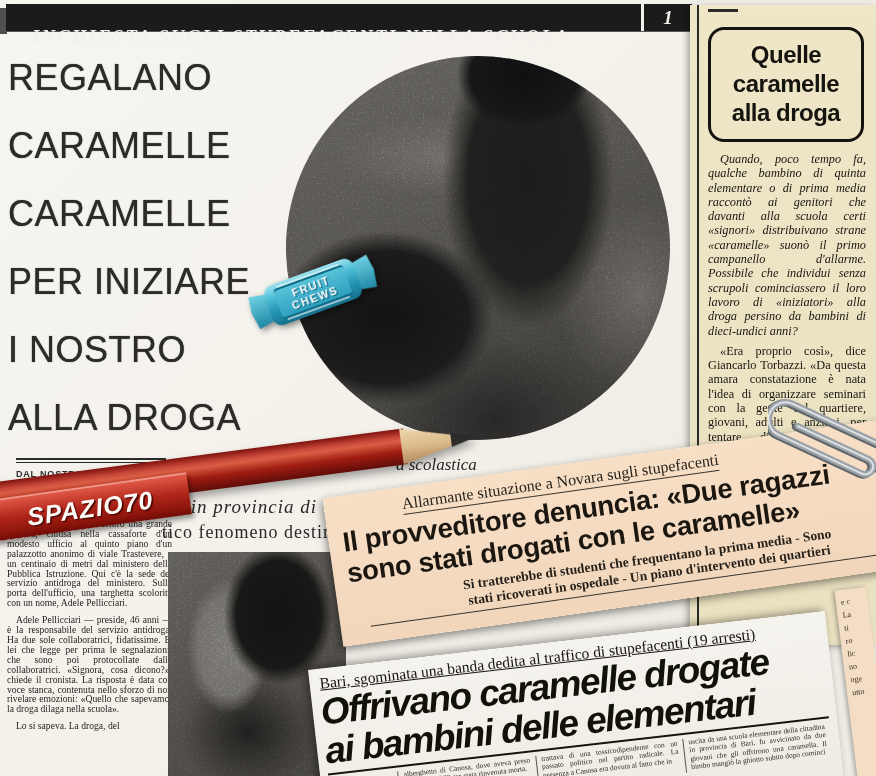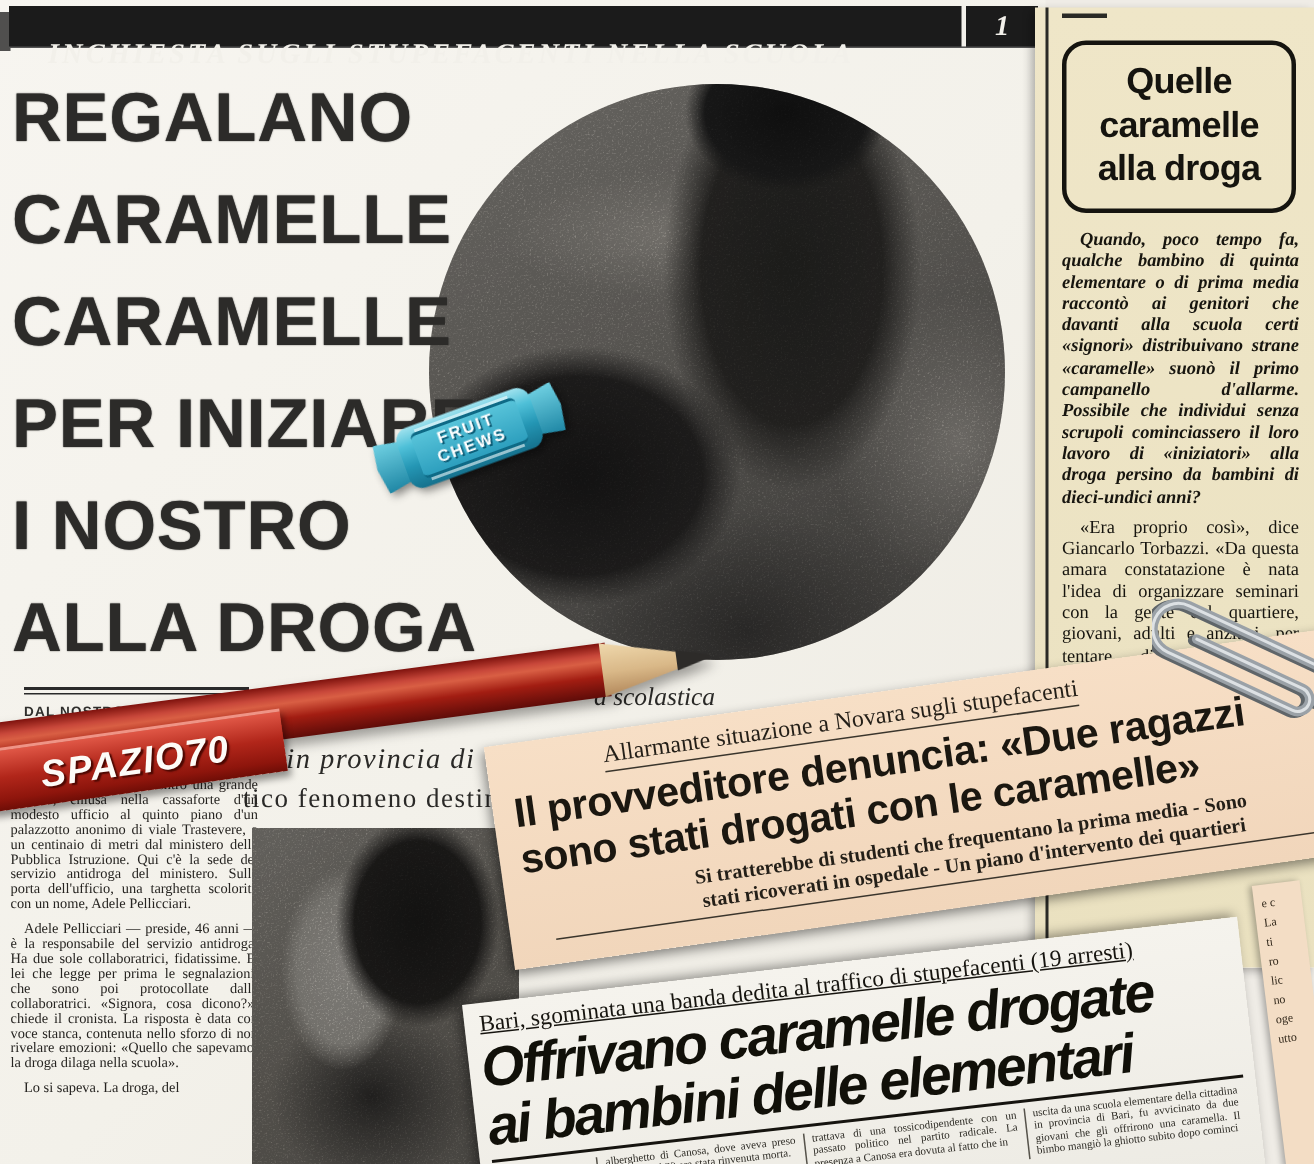--- a/index.html
+++ b/index.html
@@ -15,22 +15,22 @@
   .banner{position:absolute;left:6px;top:4px;width:686px;height:27px;z-index:2;
           background:#1b1b1b;display:flex;align-items:center;box-shadow:0 1px 0 #555;}
   .banner-title{flex:1;color:#f2f0ea;font-family:"Liberation Serif",serif;
           font-style:italic;font-weight:bold;font-size:19px;letter-spacing:2px;
           padding-left:26px;white-space:nowrap;margin-top:39px;}
   .banner-sep{width:3px;height:100%;background:#f2f0ea;}
   .banner-num{width:48px;text-align:center;color:#f2f0ea;font-family:"Liberation Serif",serif;
           font-style:italic;font-weight:bold;font-size:19px;}
 
   .headline{position:absolute;left:8px;top:44px;width:310px;z-index:3;}
-  .headline div{font-family:"Liberation Sans",sans-serif;font-weight:700;
-          font-size:46px;line-height:68px;color:#2c2b29;letter-spacing:.5px;
+  .headline div{font-family:"Liberation Sans",sans-serif;font-weight:400;
+          font-size:36px;line-height:68px;color:#2c2b29;letter-spacing:.5px;
           white-space:nowrap;text-shadow:0 0 1px #3a3a38;}
 
   
   .photo-circle{position:absolute;left:286px;top:56px;width:384px;height:384px;z-index:2;
       border-radius:50%;overflow:hidden;
       background:
         radial-gradient(90px 70px at 62% 5%, #1c1c1c 0%, #2a2a2a 60%, rgba(40,40,40,0) 75%),
         radial-gradient(110px 190px at 63% 32%, #333330 0%, #3d3b38 55%, rgba(60,58,55,0) 78%),
         radial-gradient(150px 120px at 26% 68%, #232222 0%, #343231 55%, rgba(50,48,47,0) 72%),
         radial-gradient(160px 60px at 42% 26%, #cdc8bf 0%, rgba(205,200,191,0) 70%),
@@ -105,21 +105,21 @@
       background:linear-gradient(180deg,#efe6c8 0%,#eae1c0 100%);
       box-shadow:-3px 2px 6px rgba(0,0,0,.3);padding:8px 10px 0 18px;}
   .clip-right .vrule{position:absolute;left:7px;top:0;bottom:0;width:2px;background:#2a2a26;}
   .clip-right .toprule{position:absolute;left:18px;top:4px;width:30px;height:3px;background:#2a2a26;}
   .title-box{border:3px solid #15140f;border-radius:16px;padding:10px 4px 12px 4px;
       margin:14px 2px 10px 0;text-align:center;}
   .title-box div{font-family:"Liberation Sans",sans-serif;font-weight:800;font-size:24px;
       line-height:29px;color:#15140f;letter-spacing:-.5px;text-align:center;}
   .clip-right p{margin:0 0 6px 0;font-size:12.3px;line-height:14.3px;text-align:justify;
       color:#17150f;text-indent:12px;}
-  .clip-right p.it{font-style:italic;font-weight:700;}
+  .clip-right p.it{font-style:italic;font-weight:400;}
 
   .clip-mid{position:absolute;left:330px;top:455px;width:610px;height:150px;z-index:12;
       transform:rotate(-8deg);background:linear-gradient(180deg,#f7dfc6 0%,#f1d6bb 100%);
       box-shadow:-2px 3px 8px rgba(0,0,0,.45);padding-top:8px;}
   .kicker{font-size:16px;color:#241f18;margin-left:78px;display:inline-block;
       border-bottom:1.5px solid #3a352c;padding-bottom:1px;}
   .mid-headline{font-family:"Liberation Sans",sans-serif;font-weight:800;font-size:27.5px;
       line-height:31px;color:#1b1710;letter-spacing:-.3px;padding-left:14px;margin-top:3px;}
   .mid-sub{margin:5px 14px 0 30px;border-bottom:1.5px solid #3a352c;padding-bottom:3px;}
   .mid-sub div{font-size:13.5px;font-weight:bold;color:#241f18;line-height:16px;text-align:center;}

